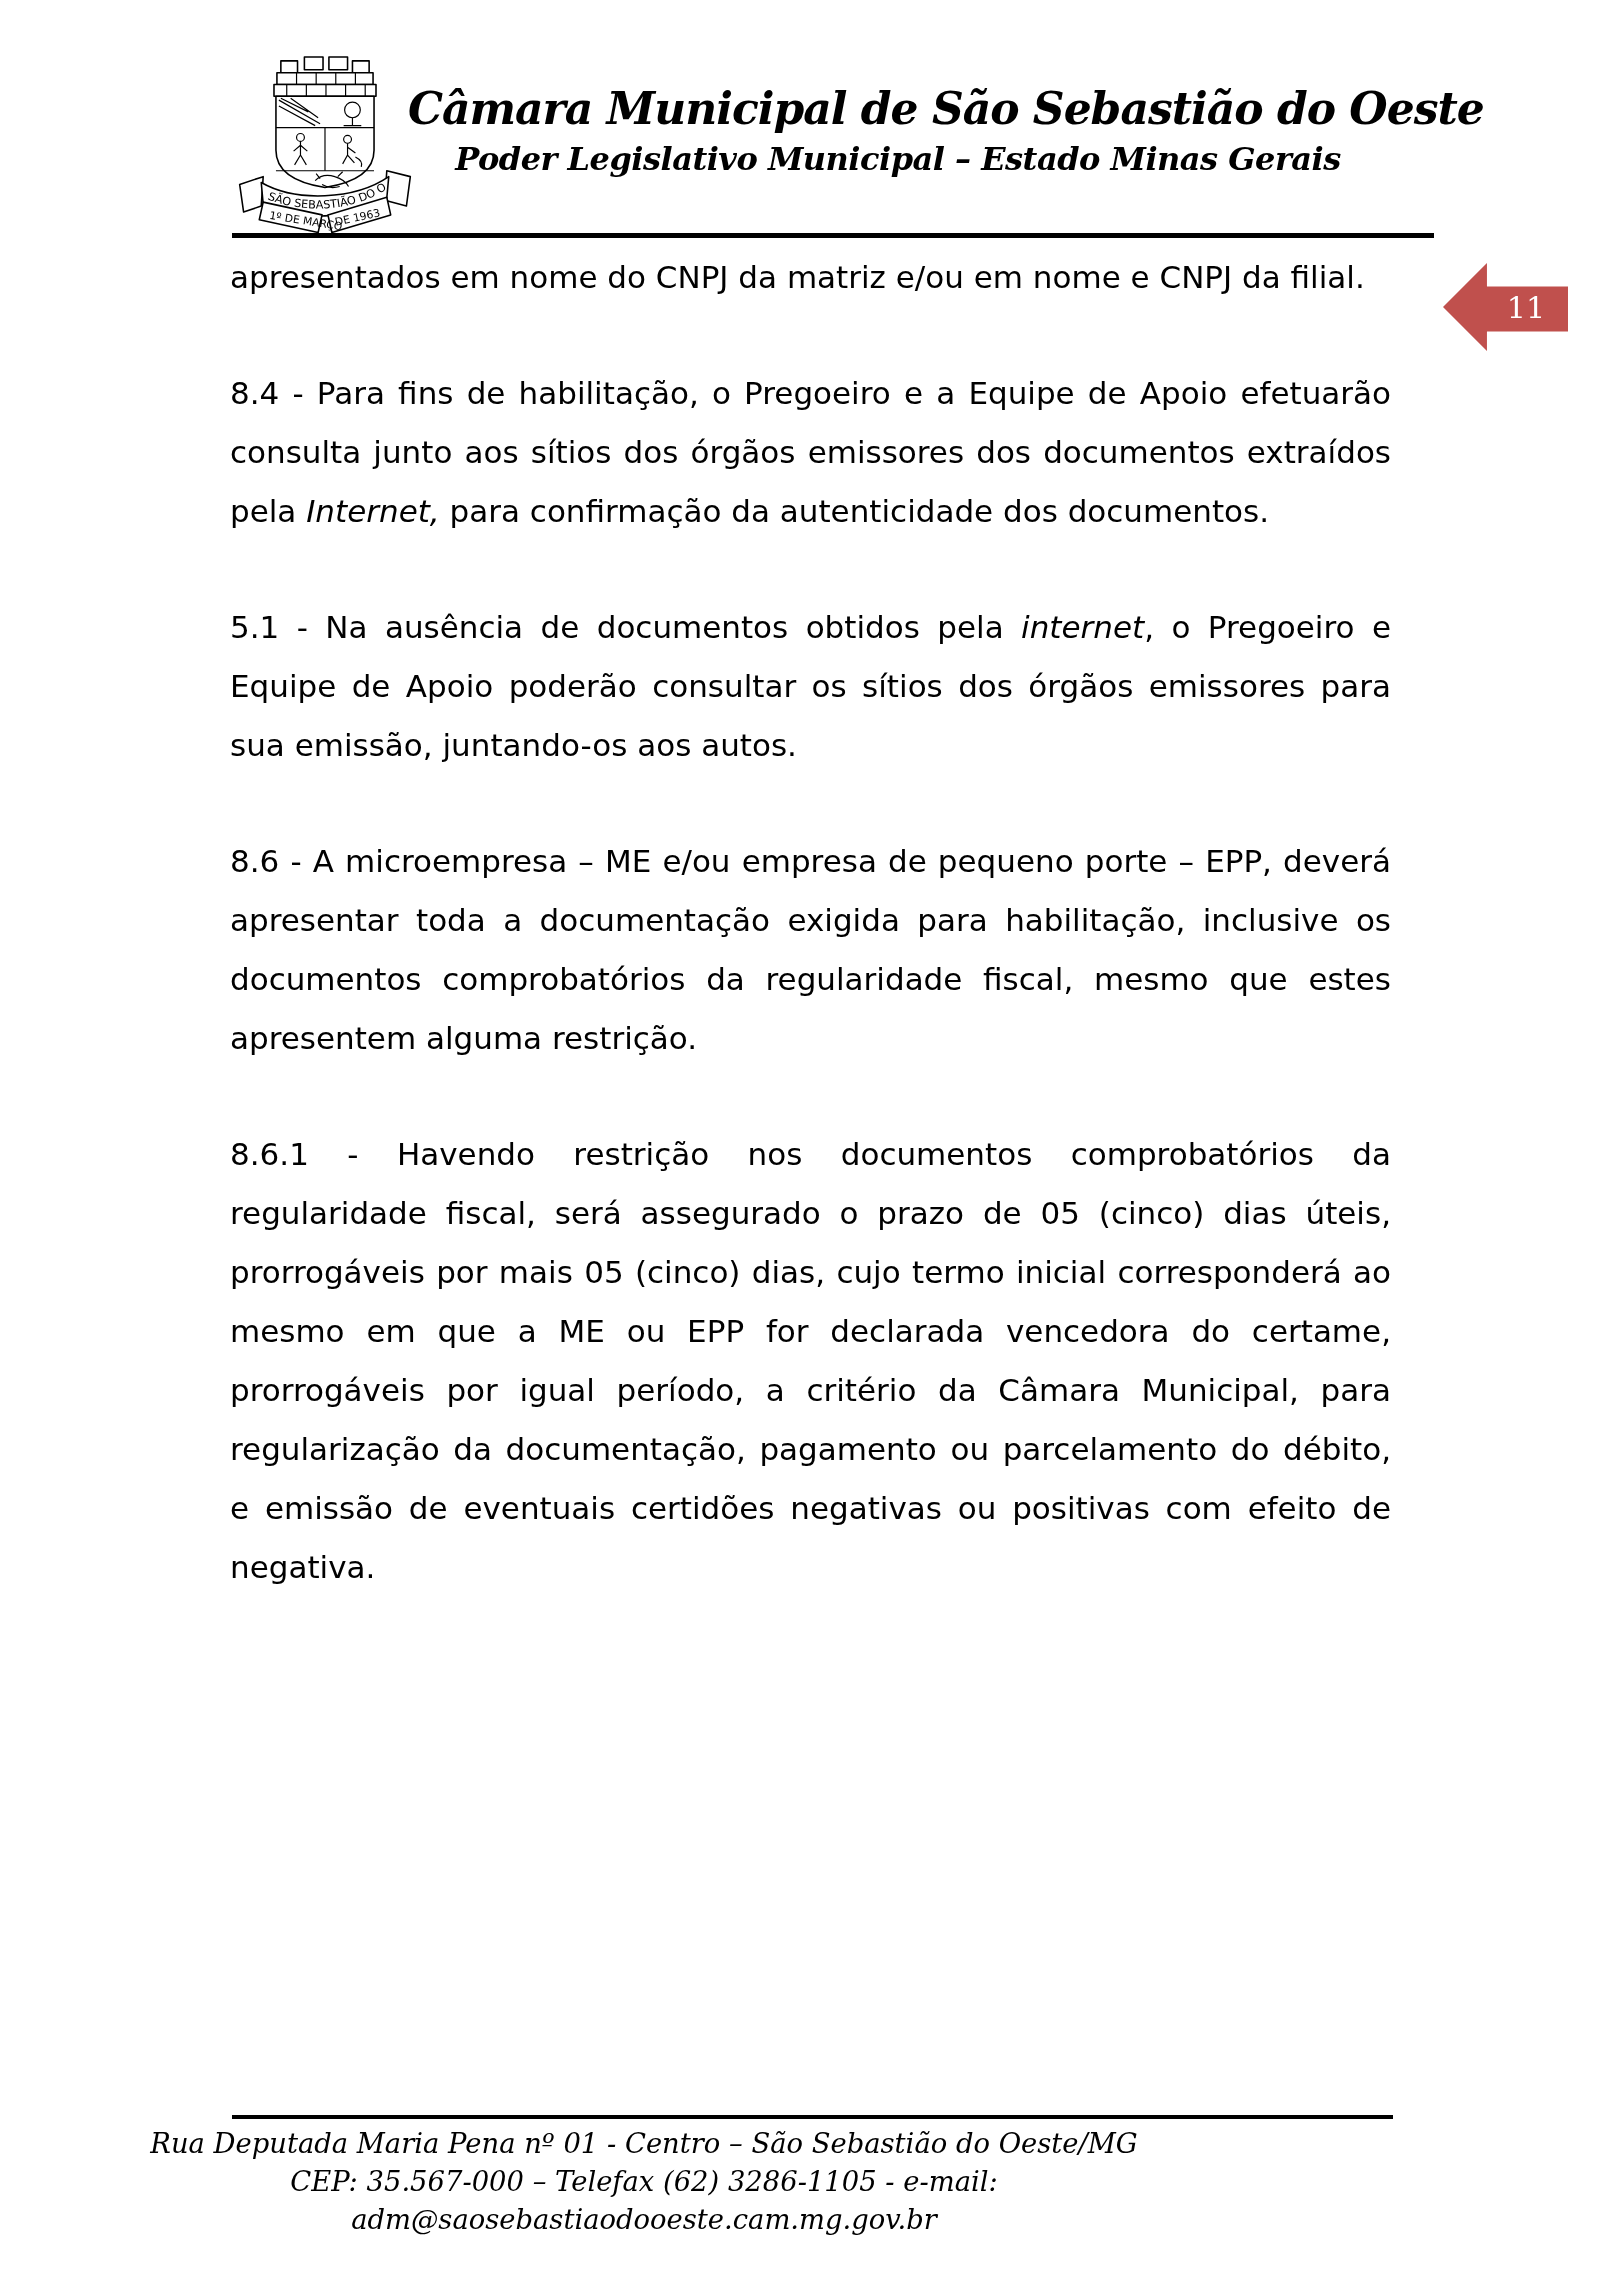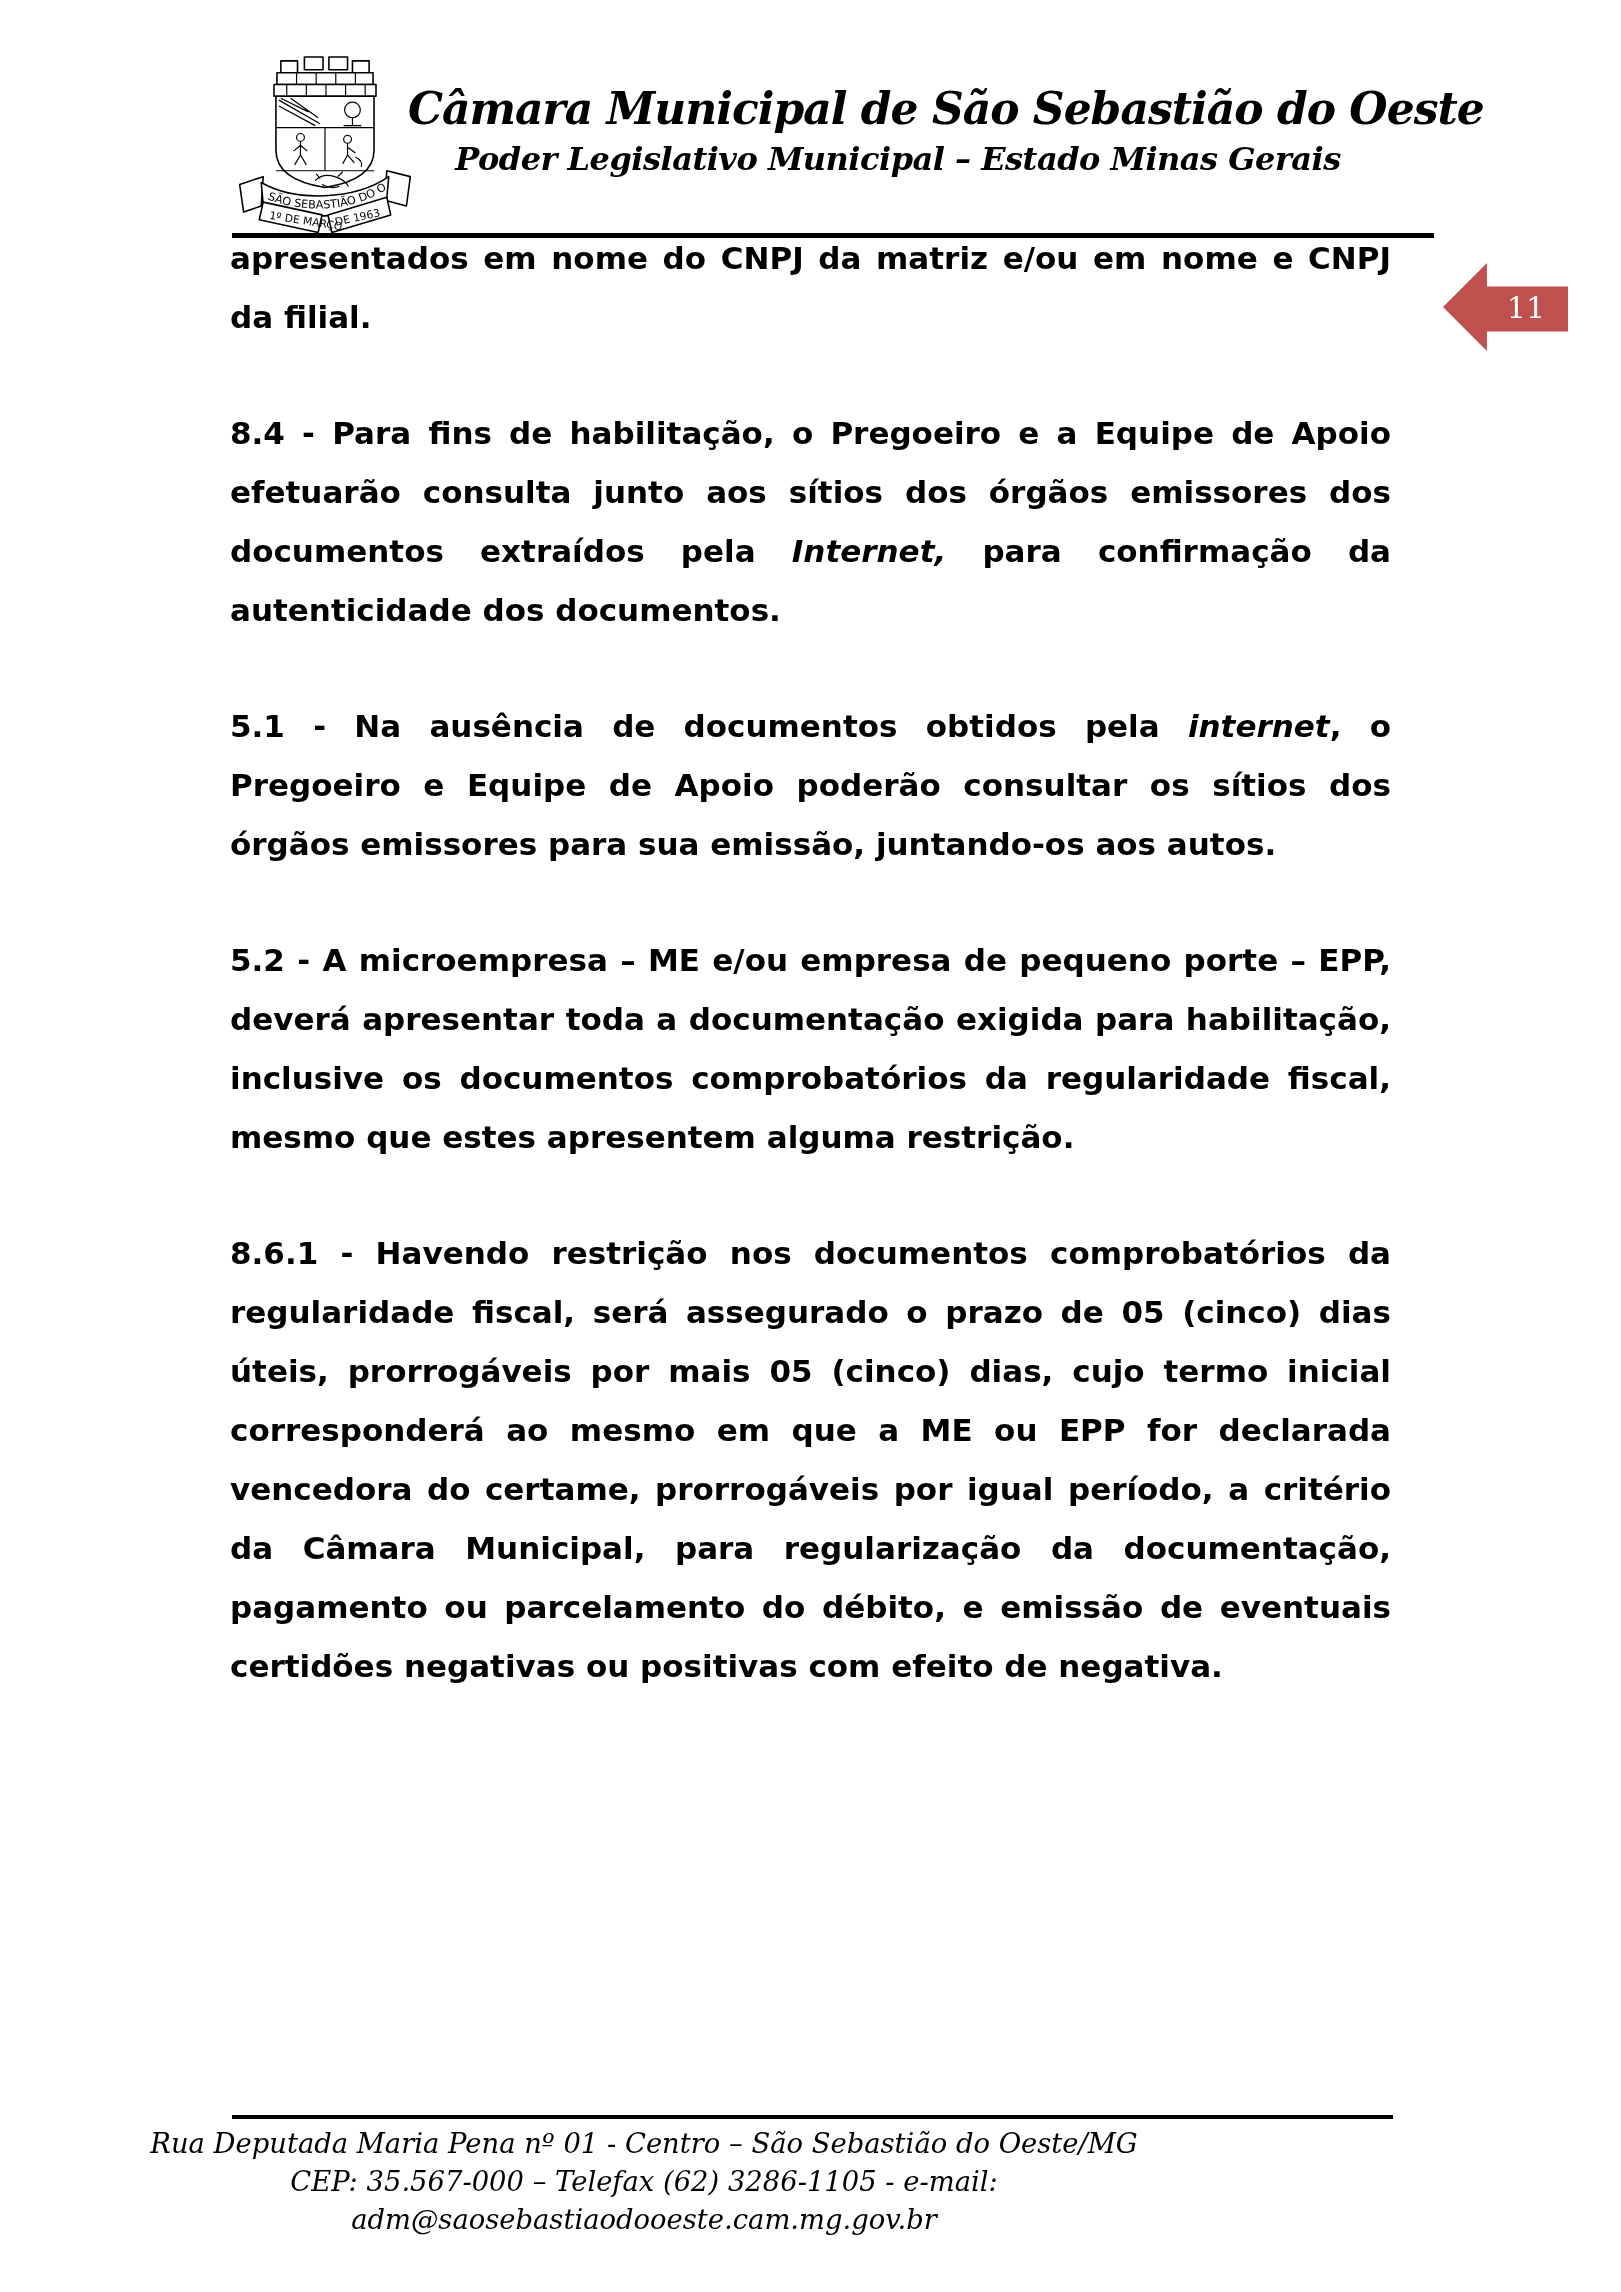--- a/index.html
+++ b/index.html
@@ -24,21 +24,21 @@
   .subtitle{font-size:32px;margin-top:5.9px;letter-spacing:-0.5px;white-space:nowrap;}
   .header-rule{
     position:absolute;left:232px;top:233px;width:1202px;height:4.9px;
     background:#000;
   }
   
   .page-badge{position:absolute;left:1443px;top:263px;width:125px;height:88px;}
   .page-badge svg{display:block;width:100%;height:100%;}
   
   .doc-body{
-    position:absolute;left:230px;top:229px;width:1161px;font-weight:bold;
+    position:absolute;left:230px;top:248px;width:1161px;
   }
   .doc-body p{
     margin:0 0 57px 0;
     font-size:31px;
     line-height:59px;
     text-align:justify;
   }
   .doc-body p span.it{font-style:italic;}
   
   .footer-rule{
@@ -126,21 +126,21 @@
     <svg viewBox="0 0 128 90" xmlns="http://www.w3.org/2000/svg">
       <polygon points="0,45 45,0 45,24 128,24 128,70 45,70 45,90" fill="#c0504d"></polygon>
       <text x="85" y="46" text-anchor="middle" dominant-baseline="central" font-family="DejaVu Serif, serif" font-size="31" fill="#ffffff">11</text>
     </svg>
   </div>
 
   <div class="doc-body">
       <p><span>apresentados em nome do CNPJ da matriz e/ou em nome e CNPJ da filial.</span></p>
       <p><span>8.4 - Para fins de habilitação, o Pregoeiro e a Equipe de Apoio efetuarão consulta junto aos sítios dos órgãos emissores dos documentos extraídos pela </span><span class="it">Internet,</span><span> para confirmação da autenticidade dos documentos.</span></p>
       <p><span>5.1 - Na ausência de documentos obtidos pela </span><span class="it">internet</span><span>, o Pregoeiro e Equipe de Apoio poderão consultar os sítios dos órgãos emissores para sua emissão, juntando-os aos autos.</span></p>
-      <p><span>5.2 - A microempresa – ME e/ou empresa de pequeno porte – EPP, deverá apresentar toda a documentação exigida para habilitação, inclusive os documentos comprobatórios da regularidade fiscal, mesmo que estes apresentem alguma restrição.</span></p>
+      <p><span>8.6 - A microempresa – ME e/ou empresa de pequeno porte – EPP, deverá apresentar toda a documentação exigida para habilitação, inclusive os documentos comprobatórios da regularidade fiscal, mesmo que estes apresentem alguma restrição.</span></p>
       <p><span>8.6.1 - Havendo restrição nos documentos comprobatórios da regularidade fiscal, será assegurado o prazo de 05 (cinco) dias úteis, prorrogáveis por mais 05 (cinco) dias, cujo termo inicial corresponderá ao mesmo em que a ME ou EPP for declarada vencedora do certame, prorrogáveis por igual período, a critério da Câmara Municipal, para regularização da documentação, pagamento ou parcelamento do débito, e emissão de eventuais certidões negativas ou positivas com efeito de negativa.</span></p>
     </div>
 
   <div class="footer-rule"></div>
   <div class="footer-text">
     <div>Rua Deputada Maria Pena nº 01 - Centro – São Sebastião do Oeste/MG</div>
     <div>CEP: 35.567-000 – Telefax (62) 3286-1105 - e-mail: adm@saosebastiaodooeste.cam.mg.gov.br</div>
   </div>
 
 </div>

